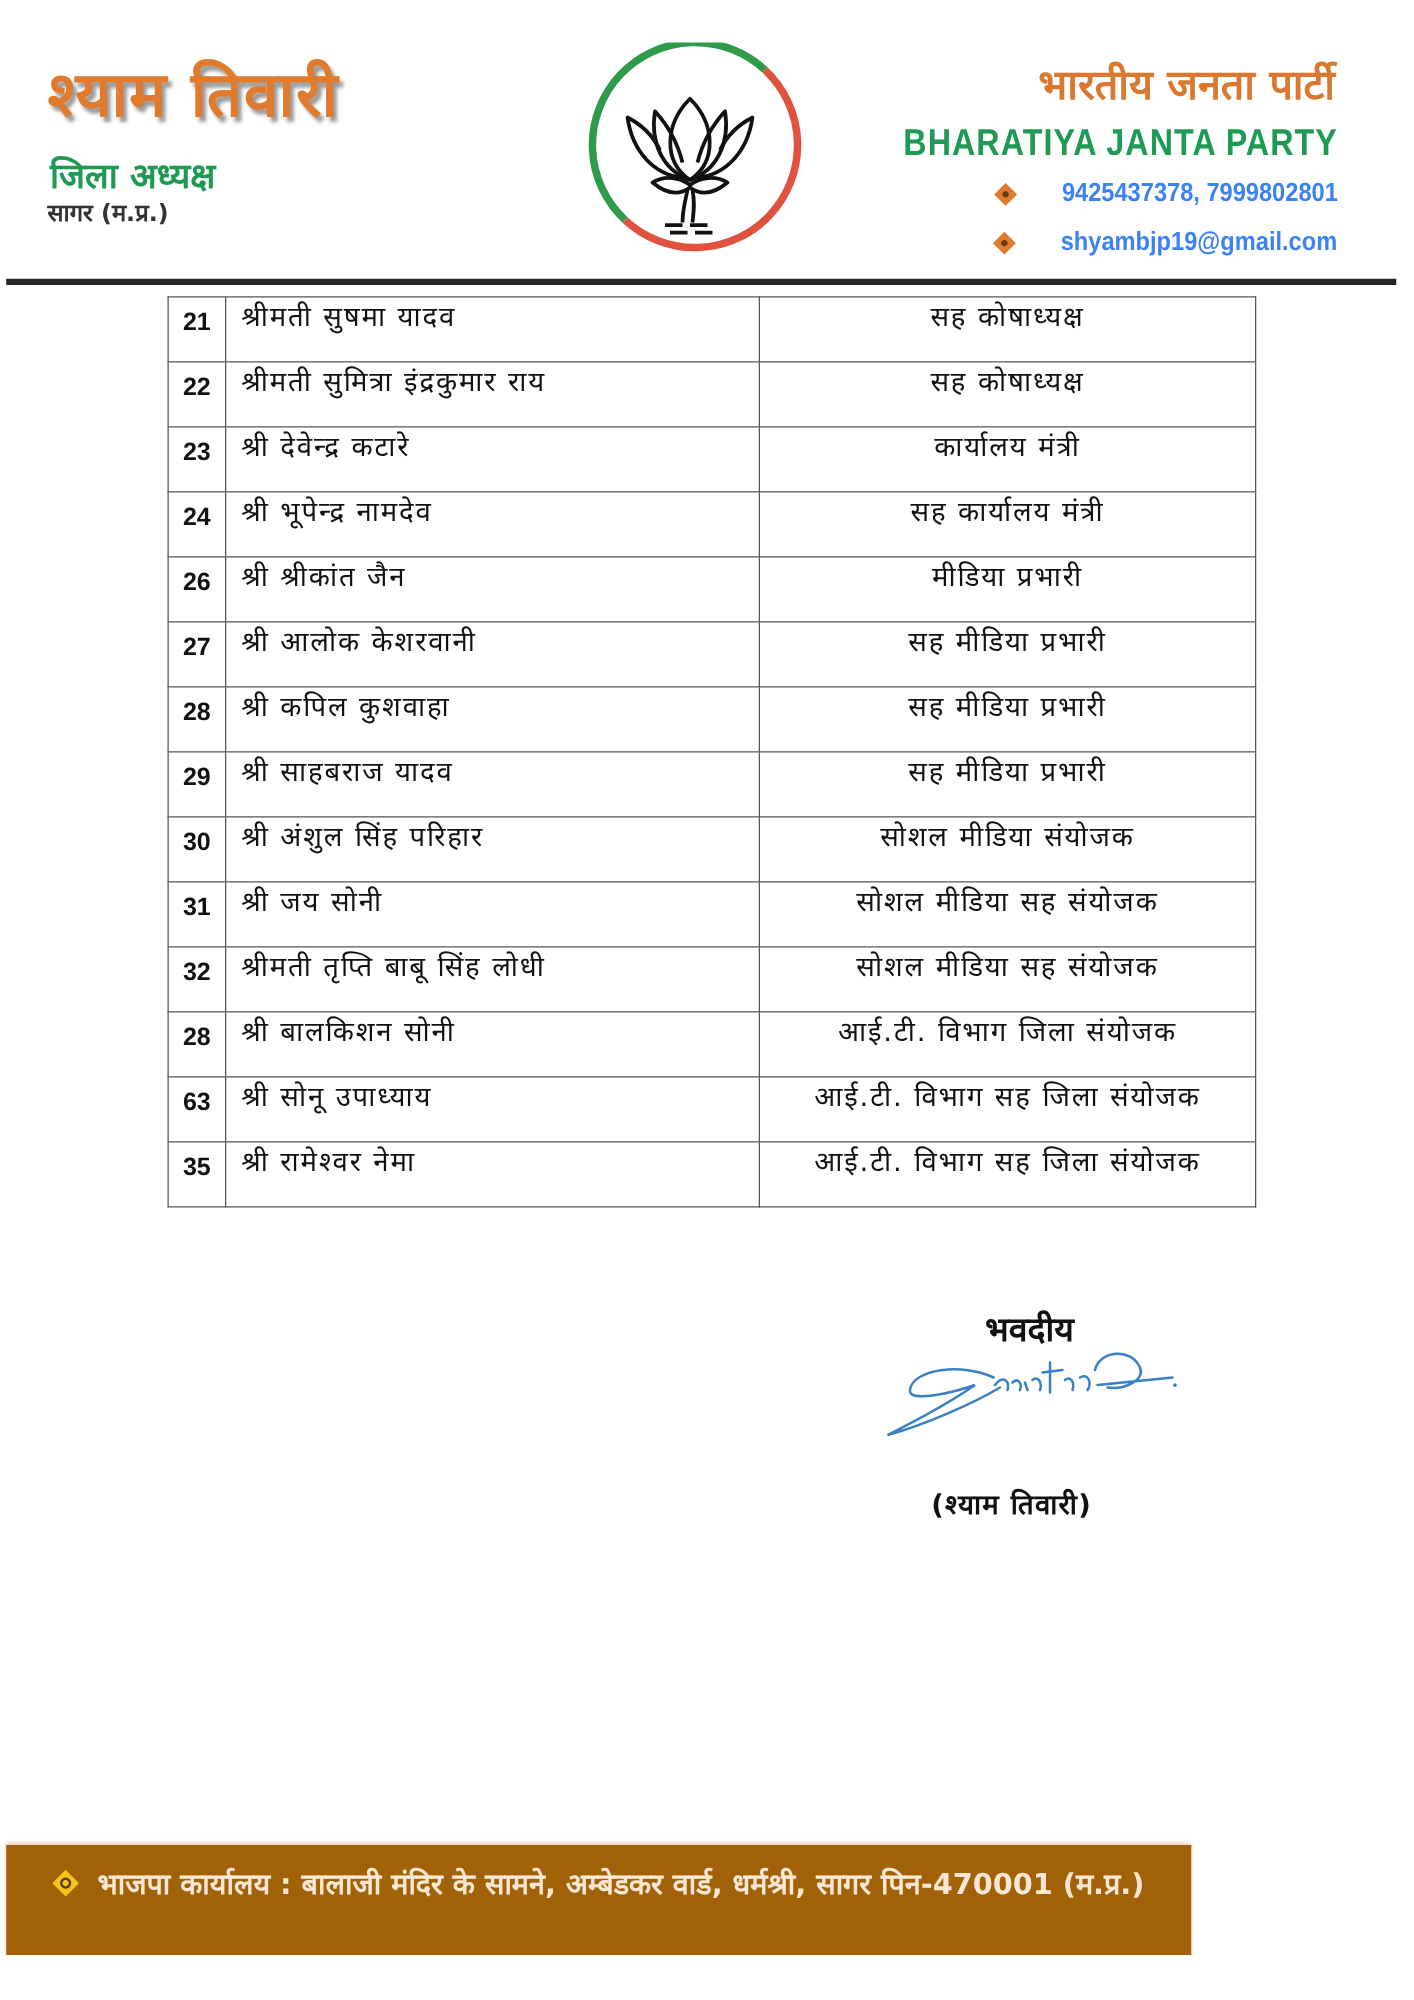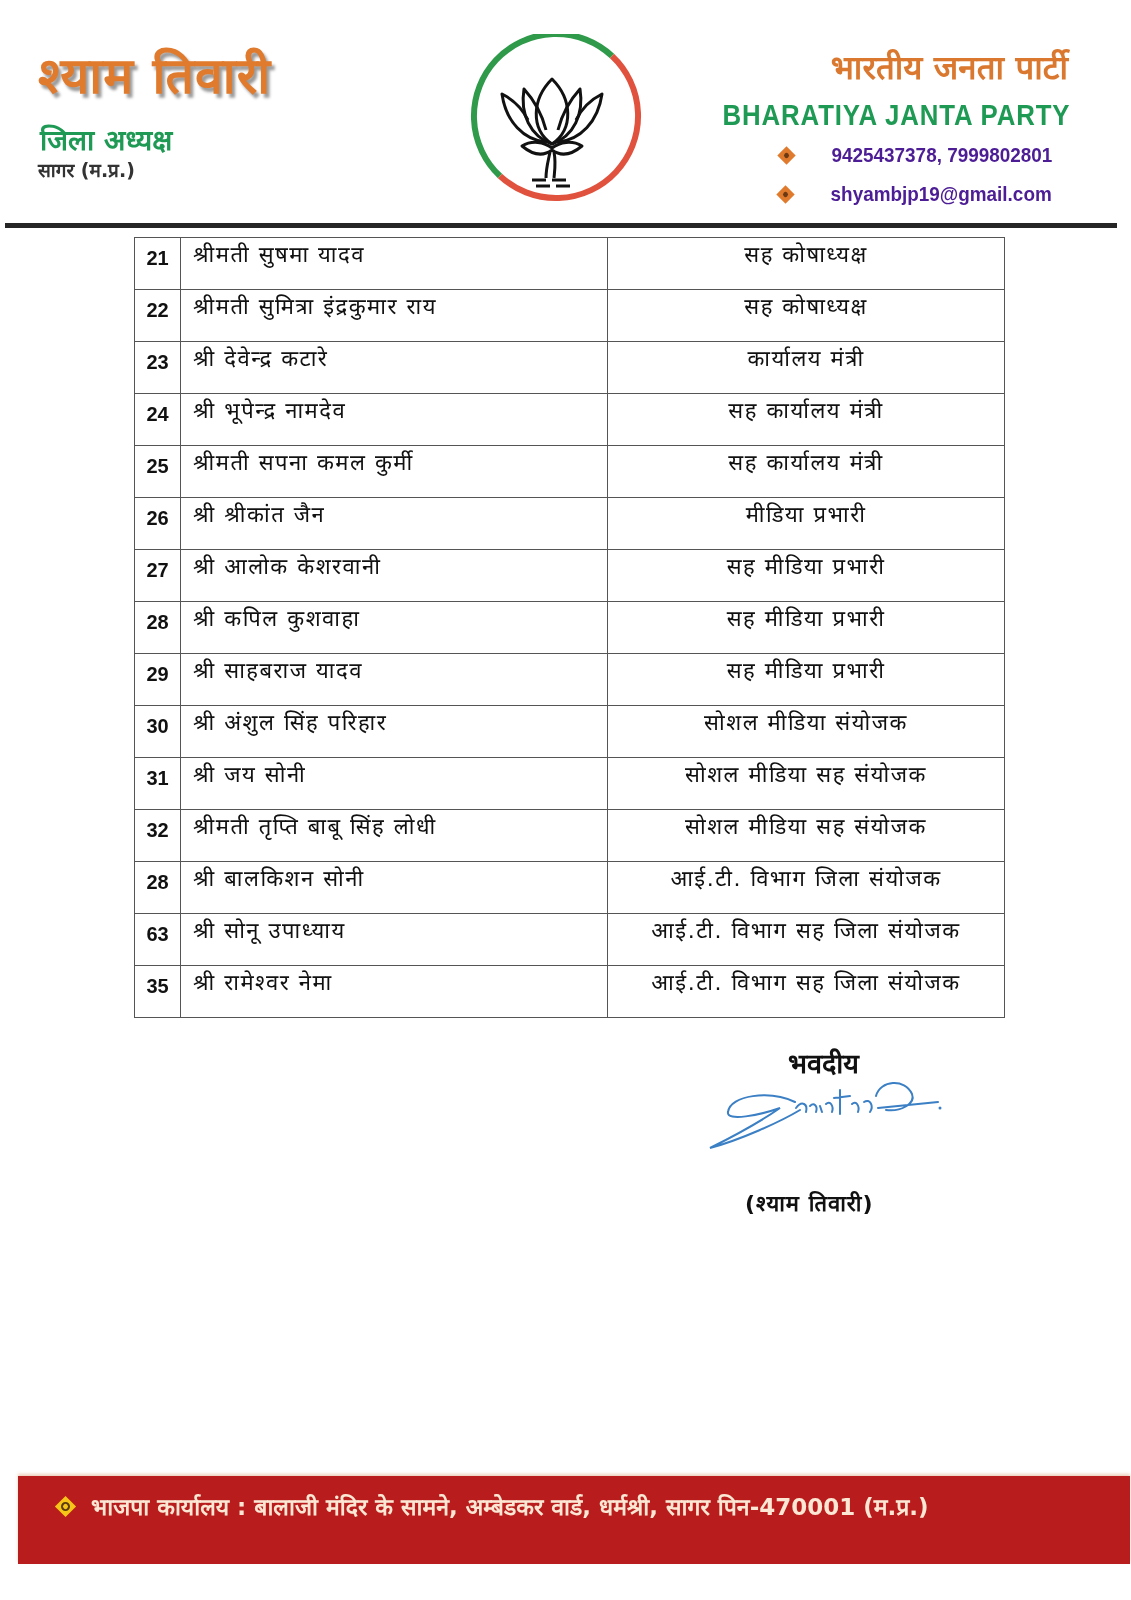--- a/index.html
+++ b/index.html
@@ -71,27 +71,27 @@
     font-weight: bold;
     font-size: 30px;
     color: #1e9a55;
     letter-spacing: 1px;
     transform: scaleX(0.86);
     transform-origin: right center;
     white-space: nowrap;
   }
   .contact-line {
     position: absolute;
-    right: 78px;
+    right: 60px;
     display: flex;
     align-items: center;
     font-family: "Liberation Sans", sans-serif;
     font-weight: bold;
     font-size: 21px;
-    color: #4c1d95;
+    color: #3b82f6;
     white-space: nowrap;
   }
   .contact-line.phone { top: 143px; }
   .contact-line.email { top: 182px; justify-content: space-between; }
   .contact-line .txt { transform: scaleX(0.9); transform-origin: right center; display: inline-block; }
   .diamond-icon {
     width: 13px; height: 13px;
     background: #e07a2c;
     transform: rotate(45deg);
     margin-right: 14px;
@@ -170,23 +170,23 @@
     font-size: 22px;
     font-weight: bold;
     letter-spacing: 1px;
     white-space: nowrap;
     margin-top: 44px;
   }
 
   
   .footer {
     position: absolute;
-    left: 18px; top: 1476px;
-    width: 1112px; height: 88px;
-    background: #b91c1c;
+    left: 5px; top: 1476px;
+    width: 948px; height: 88px;
+    background: #a16207;
     box-shadow: 0 -2px 3px rgba(200,120,60,0.35);
   }
   .footer-text {
     position: absolute;
     left: 40px; top: 14px;
     display: flex;
     align-items: center;
     font-weight: bold;
     font-size: 23px;
     color: #fbe7d3;
@@ -271,25 +271,20 @@
       <td class="num">23</td>
       <td class="name">श्री देवेन्द्र कटारे</td>
       <td class="post">कार्यालय मंत्री</td>
     </tr>
     <tr>
       <td class="num">24</td>
       <td class="name">श्री भूपेन्द्र नामदेव</td>
       <td class="post">सह कार्यालय मंत्री</td>
     </tr>
     <tr>
-      <td class="num">25</td>
-      <td class="name">श्रीमती सपना कमल कुर्मी</td>
-      <td class="post">सह कार्यालय मंत्री</td>
-    </tr>
-    <tr>
       <td class="num">26</td>
       <td class="name">श्री श्रीकांत जैन</td>
       <td class="post">मीडिया प्रभारी</td>
     </tr>
     <tr>
       <td class="num">27</td>
       <td class="name">श्री आलोक केशरवानी</td>
       <td class="post">सह मीडिया प्रभारी</td>
     </tr>
     <tr>

